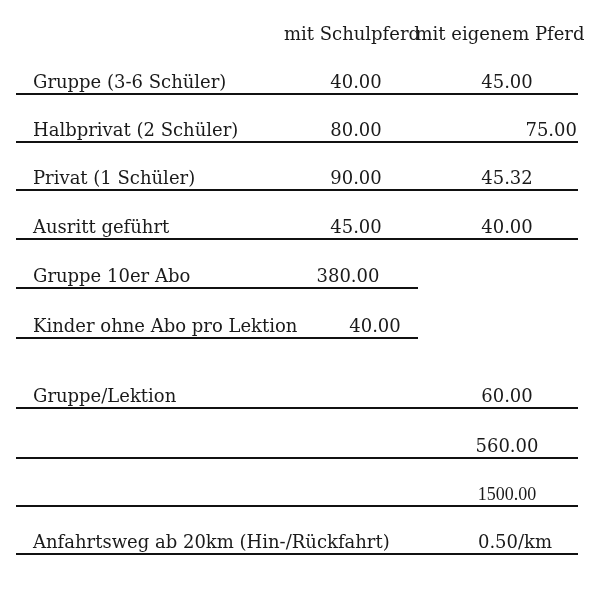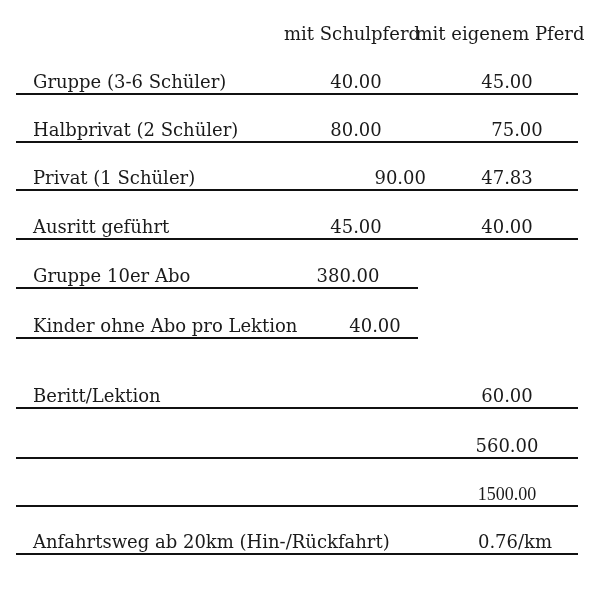--- a/index.html
+++ b/index.html
@@ -59,54 +59,54 @@
   <div class="col-head col-head-1">mit Schulpferd</div>
   <div id="rows-container">
       <div class="row" style="top: 59px;">
         <span class="row-label">Gruppe (3-6 Schüler)</span>
         <span class="price" style="left: 270px;">40.00</span>
         <span class="price" style="left: 421px;">45.00</span>
       </div>
       <div class="row" style="top: 107px;">
         <span class="row-label">Halbprivat (2 Schüler)</span>
         <span class="price" style="left: 270px;">80.00</span>
-        <span class="price" style="left: 431px;">75.00</span>
+        <span class="price" style="left: 421px; text-align: right;">75.00</span>
       </div>
       <div class="row" style="top: 155px;">
         <span class="row-label">Privat (1 Schüler)</span>
-        <span class="price" style="left: 270px; text-align: right;">90.00</span>
-        <span class="price" style="left: 421px;">47.83</span>
+        <span class="price" style="left: 270px;">90.00</span>
+        <span class="price" style="left: 421px;">45.32</span>
       </div>
       <div class="row" style="top: 204px;">
         <span class="row-label">Ausritt geführt</span>
         <span class="price" style="left: 270px;">45.00</span>
         <span class="price" style="left: 421px;">40.00</span>
       </div>
       <div class="row short" style="top: 253px;">
         <span class="row-label">Gruppe 10er Abo</span>
         <span class="price" style="left: 262px;">380.00</span>
         <span class="price" style="left: 421px;"></span>
       </div>
       <div class="row short" style="top: 303px;">
         <span class="row-label">Kinder ohne Abo pro Lektion</span>
         <span class="price" style="left: 289px;">40.00</span>
         <span class="price" style="left: 421px;"></span>
       </div>
       <div class="row" style="top: 373px;">
-        <span class="row-label">Beritt/Lektion</span>
+        <span class="row-label">Gruppe/Lektion</span>
         <span class="price" style="left: 270px;"></span>
         <span class="price" style="left: 421px;">60.00</span>
       </div>
       <div class="row" style="top: 423px;">
         <span class="price" style="left: 270px;"></span>
         <span class="price" style="left: 421px;">560.00</span>
       </div>
       <div class="row" style="top: 471px;">
         <span class="price" style="left: 270px;"></span>
         <span class="price" style="left: 421px; font-family: Liberation Serif, serif;">1500.00</span>
       </div>
       <div class="row" style="top: 519px;">
         <span class="row-label">Anfahrtsweg ab 20km (Hin-/Rückfahrt)</span>
         <span class="price" style="left: 270px;"></span>
-        <span class="price" style="left: 429px;">0.76/km</span>
+        <span class="price" style="left: 429px;">0.50/km</span>
       </div>
     </div>
 </div>
 
 </body></html>

